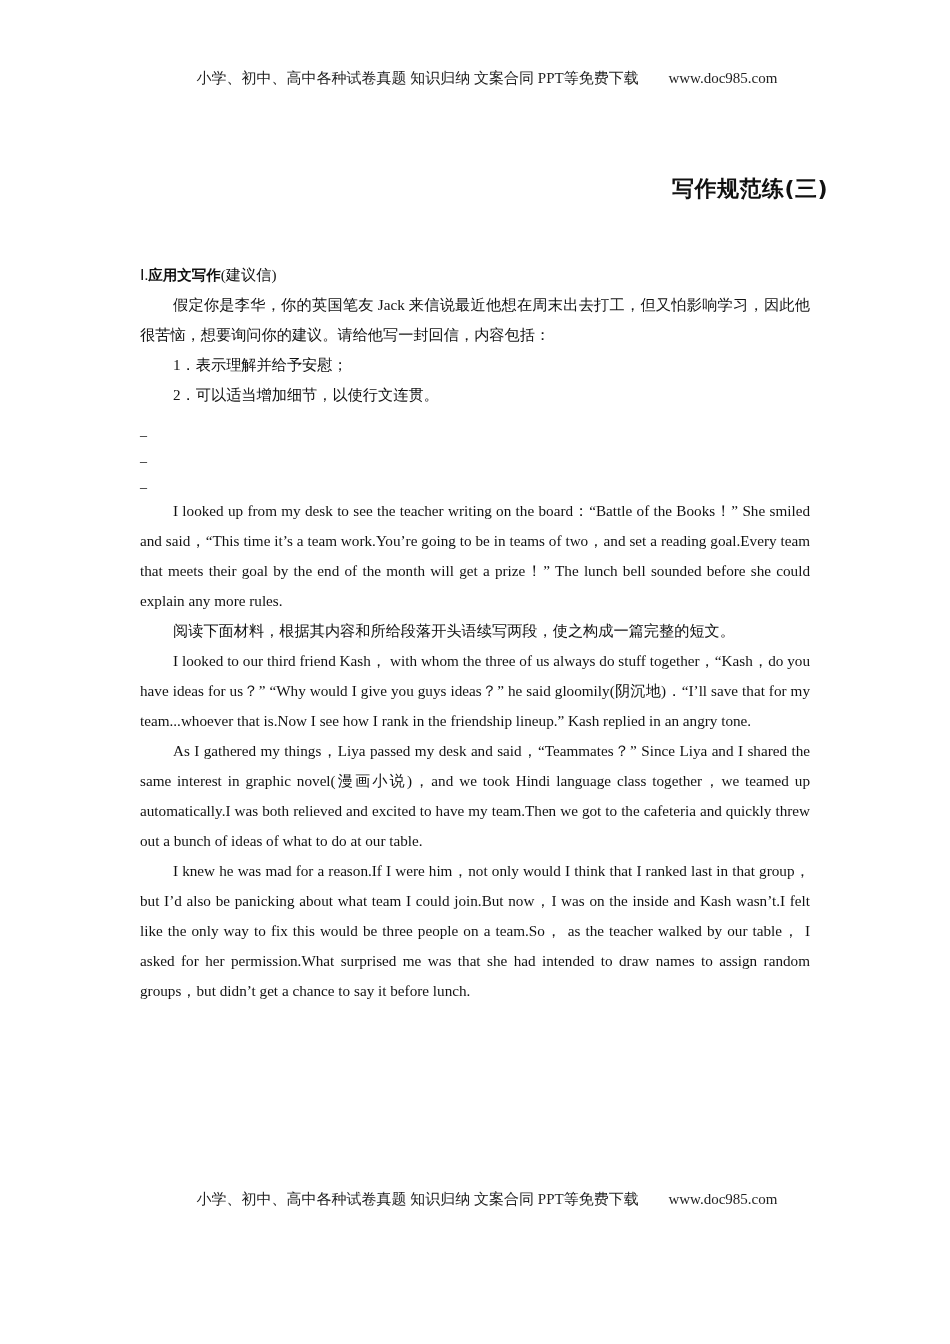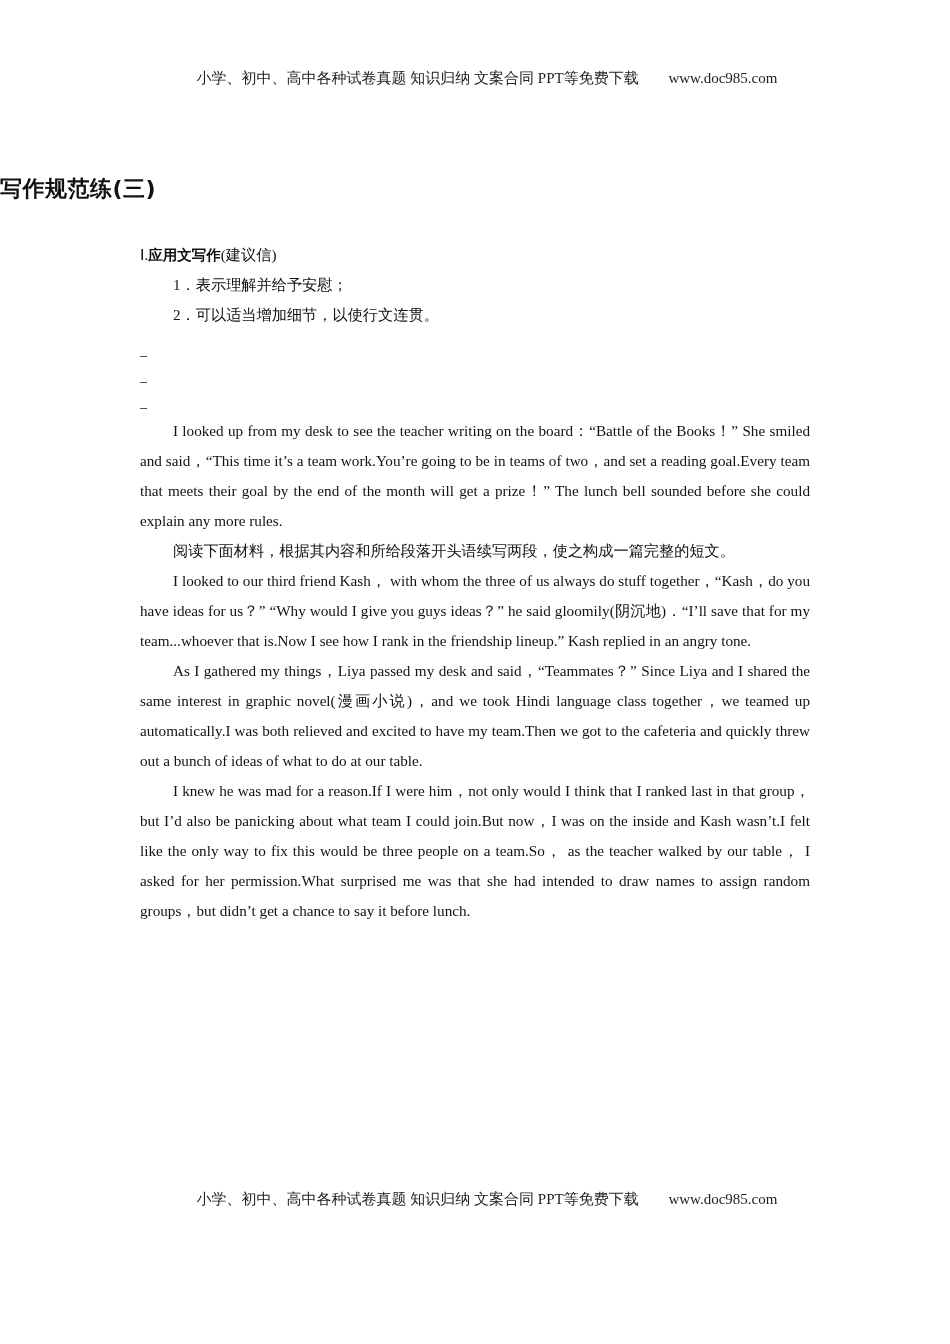--- a/index.html
+++ b/index.html
@@ -11,26 +11,26 @@
     .page-header, .page-footer {
       position: absolute; left: 0; width: 950px; text-align: center;
       font-size: 15px; color: #222;
       white-space: nowrap;
       padding-left: 12px;
     }
     .page-header { top: 69px; }
     .page-footer { top: 1190px; }
     .hf-text { margin-right: 26px; }
     .title {
-      position: absolute; top: 174px; left: 0; width: 828px; text-align: left;
+      position: absolute; top: 174px; left: 0; width: 828px; text-align: right;
       font-family: "DejaVu Sans", "Liberation Sans", sans-serif;
       font-weight: bold; font-size: 22px; letter-spacing: 0.5px;
     }
     .content {
-      position: absolute; left: 140px; top: 240px; width: 670px;
+      position: absolute; left: 140px; top: 260px; width: 670px;
       font-size: 15.2px; line-height: 30px;
     }
     .p { margin: 0; text-align: justify; text-align-last: left; }
     .indent { text-indent: 33px; }
     .list-item { padding-left: 33px; }
     .note-sub { padding-left: 33px; }
     .section-head { margin: 0; }
     .section-head .num { font-family: "Liberation Serif", serif; }
     .section-head .bold {
       font-family: "DejaVu Sans", "Liberation Sans", sans-serif;
@@ -47,20 +47,21 @@
   <span>www.doc985.com</span>
 </div>
 
 <div class="title">写作规范练(三)</div>
 
 <div class="content">
 
   <p class="section-head">
     <span class="num">Ⅰ.</span><span class="bold">应用文写作</span><span>(建议信)</span>
   </p>
+  <p class="p indent">假定你是李华，你的英国笔友 Jack 来信说最近他想在周末出去打工，但又怕影响学习，因此他很苦恼，想要询问你的建议。请给他写一封回信，内容包括：</p>
   <p class="p list-item">1．表示理解并给予安慰；</p>
   <p class="p note-sub">2．可以适当增加细节，以使行文连贯。</p>
   <div style="height:8px"></div>
   <p class="dash-line">_</p>
   <p class="dash-line">_</p>
   <p class="dash-line">_</p>
 
   <p class="p indent">I looked up from my desk to see the teacher writing on the board：“Battle of the Books！” She smiled and said，“This time it’s a team work.You’re going to be in teams of two，and set a reading goal.Every team that meets their goal by the end of the month will get a prize！”  The lunch bell sounded before she could explain any more rules.</p>
   <p class="p indent">阅读下面材料，根据其内容和所给段落开头语续写两段，使之构成一篇完整的短文。</p>
   <p class="p indent">I looked to our third friend Kash， with whom the three of us always do stuff together，“Kash，do you have ideas for us？”  “Why would I give you guys ideas？”  he said gloomily(阴沉地)．“I’ll save that for my team...whoever that is.Now I see how I rank in the friendship lineup.” Kash replied in an angry tone.</p>

